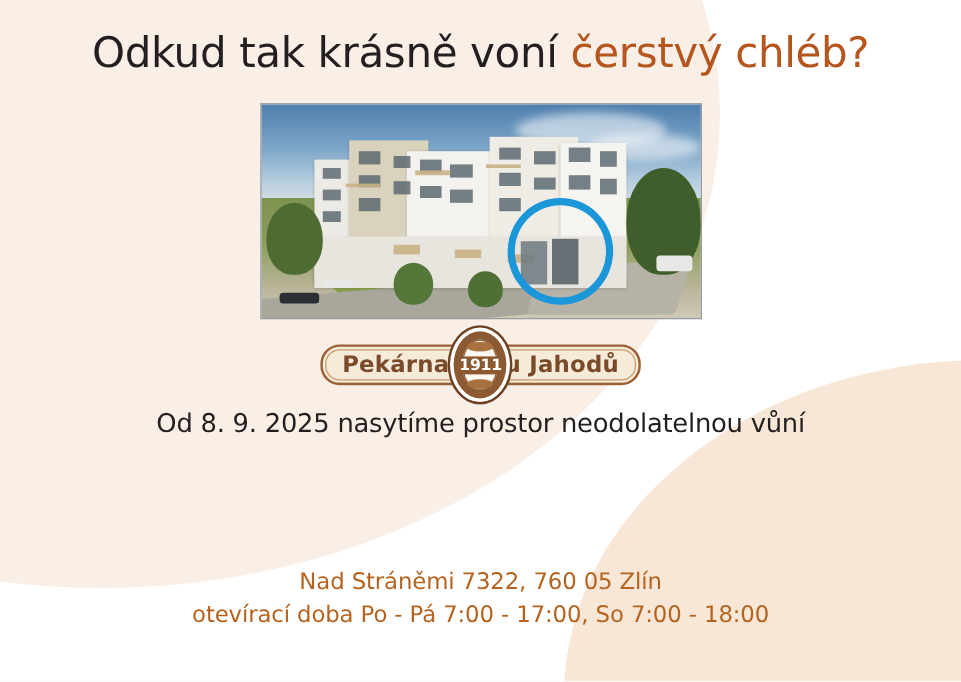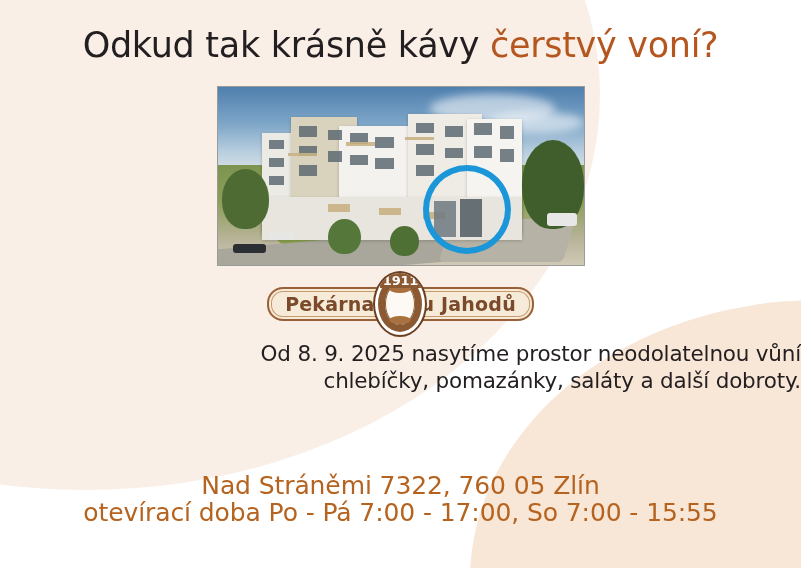--- a/index.html
+++ b/index.html
@@ -168,21 +168,21 @@
     position: absolute;
     left: 50%;
     top: 50%;
     transform: translate(-50%, -50%);
     width: 50px;
     height: 62px;
     border-radius: 50%;
     background: #ffffff;
     border: 2px solid #6b3f22;
     display: flex;
-    align-items: flex-start;
+    align-items: center;
     justify-content: center;
     overflow: hidden;
   }
   .seal-ring {
     position: absolute; inset: 3px;
     border-radius: 50%;
     border: 7px solid #8c5a32;
     box-sizing: border-box;
   }
   .seal-inner {
@@ -220,50 +220,50 @@
     left: 0; right: 0;
     top: 340px;
     text-align: center;
     color: #231f20;
     font-family: "DejaVu Sans", sans-serif;
     font-size: 21.5px;
     font-weight: 400;
     line-height: 27px;
     letter-spacing: -0.2px;
   }
-  .body-copy div { white-space: nowrap; text-align: right; }
+  .body-copy div { white-space: nowrap; }
 
   .contact {
     position: absolute;
     left: 0; right: 0;
     top: 472px;
     text-align: center;
     color: #b5631f;
     font-family: "DejaVu Sans", sans-serif;
-    font-size: 25px;
+    font-size: 19px;
     font-weight: 400;
     line-height: 27px;
     letter-spacing: -0.1px;
   }
   .contact div { white-space: nowrap; }
 </style>
 </head>
 <body>
 
 <div id="poster">
 
   <div class="bg-layer">
     <div class="blob-cream"></div>
     <div class="blob-peach"></div>
   </div>
 
   <div class="content">
 
     <div class="headline">
-      <span>Odkud tak krásně kávy </span><span class="accent">čerstvý voní?</span>
+      <span>Odkud tak krásně voní </span><span class="accent">čerstvý chléb?</span>
     </div>
 
     <div class="photo-frame">
       <div class="ph-sky"></div>
       <div class="ph-cloud" style="left:58%;top:4%;width:34%;height:16%;"></div>
       <div class="ph-cloud" style="left:74%;top:14%;width:26%;height:12%;"></div>
       <div class="ph-ground"></div>
       <div class="ph-lawn"></div>
       <div class="ph-road"></div>
       <div class="ph-path"></div>
@@ -328,22 +328,21 @@
           <div class="seal-inner"></div>
           <div class="seal-wheat-top"></div>
           <div class="seal-wheat-bot"></div>
           <div class="seal-year">1911</div>
         </div>
       </div>
     </div>
 
     <div class="body-copy">
       <div>Od 8. 9. 2025 nasytíme prostor neodolatelnou vůní</div>
-      <div>chlebíčky, pomazánky, saláty a další dobroty.</div>
     </div>
 
     <div class="contact">
       <div>Nad Stráněmi 7322, 760 05 Zlín</div>
-      <div>otevírací doba Po - Pá 7:00 - 17:00, So 7:00 - 15:55</div>
+      <div>otevírací doba Po - Pá 7:00 - 17:00, So 7:00 - 18:00</div>
     </div>
 
   </div>
 </div>
 
 </body></html>

